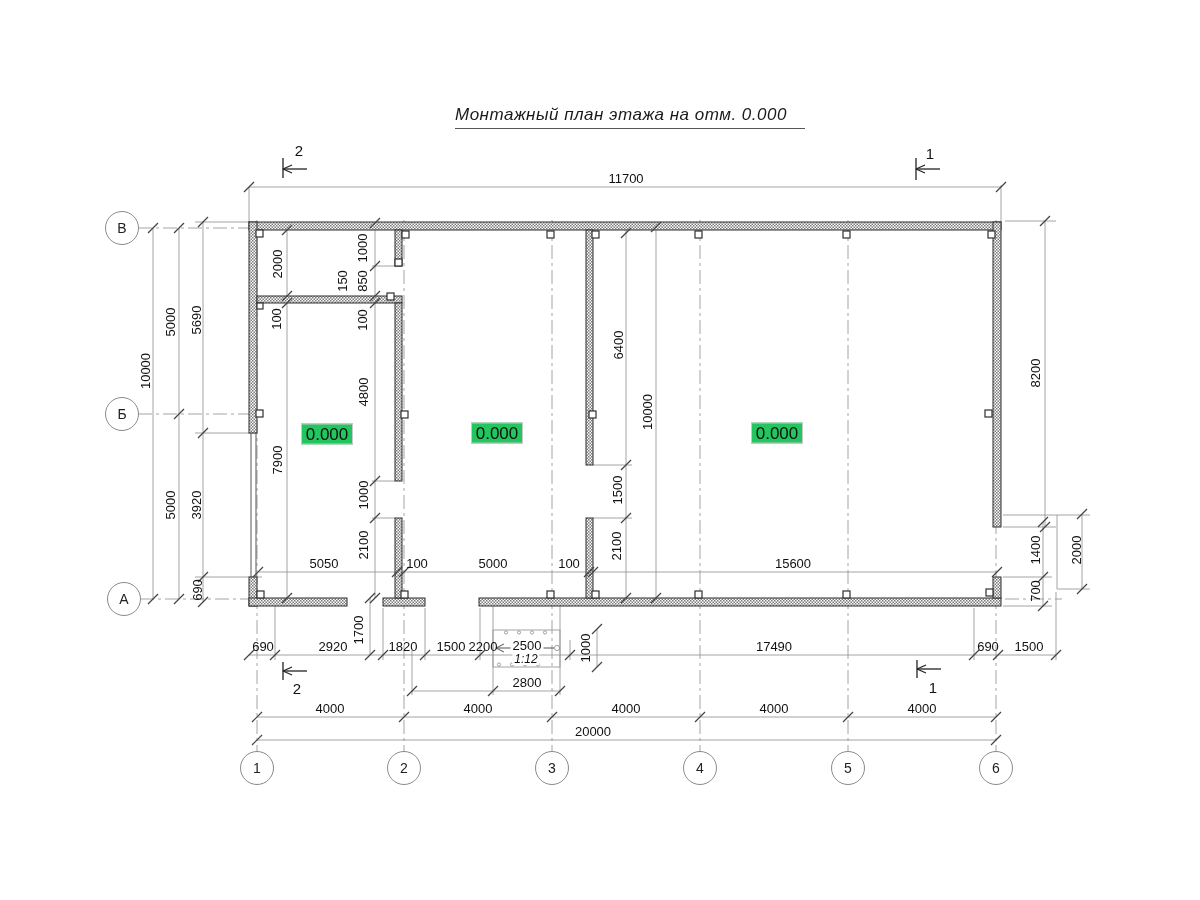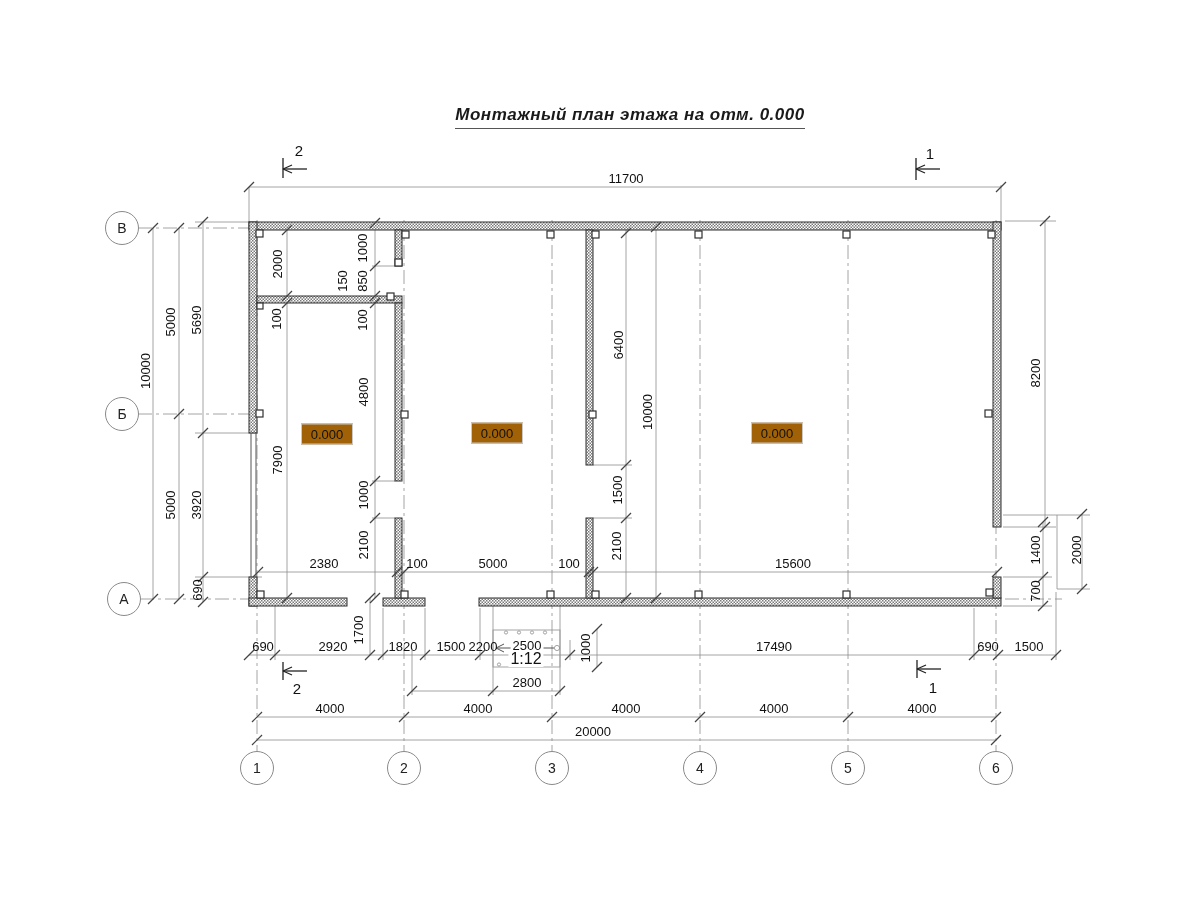--- a/index.html
+++ b/index.html
@@ -1,28 +1,28 @@
 <!DOCTYPE html>
 <html><head>
 <meta charset="utf-8">
 <style>
   html,body{margin:0;padding:0;background:#fff;}
   #canvas{position:relative;width:1200px;height:900px;background:#fff;overflow:hidden;
           font-family:"Liberation Sans","DejaVu Sans",sans-serif;}
   #plan-svg{position:absolute;left:0;top:0;}
-  .title{position:absolute;left:455px;top:105px;width:350px;text-align:center;
-         font-size:17px;font-style:italic;font-weight:bold;color:#1a1a1a;
+  .title{position:absolute;left:455px;top:105px;width:350px;text-align:left;
+         font-size:17px;font-style:italic;font-weight:normal;color:#1a1a1a;
          border-bottom:1.5px solid #555;padding-bottom:3px;letter-spacing:0.5px;}
   .dim{position:absolute;font-size:13px;color:#111;white-space:nowrap;
        transform:translate(-50%,-50%);line-height:1;}
   .dim.rot{transform:translate(-50%,-50%) rotate(-90deg);}
-  .dim.small{font-size:16px;}
+  .dim.small{font-size:12px;font-style:italic;}
   .dim.bg{background:#fff;padding:0 2px;}
   .room-box{position:absolute;width:50px;height:19px;transform:translate(-50%,-50%);
-            border:1px solid #c9c9c9;background:#a16207;color:#111;font-size:13px;
+            border:1px solid #c9c9c9;background:#22c55e;color:#111;font-size:17px;
             display:flex;align-items:center;justify-content:center;line-height:1;}
   .axis-circle{position:absolute;width:32px;height:32px;border:1px solid #8a8a8a;
                border-radius:50%;background:#fff;color:#222;font-size:14px;
                transform:translate(-50%,-50%);display:flex;align-items:center;
                justify-content:center;line-height:1;}
   .section-label{position:absolute;font-size:15px;color:#111;transform:translate(-50%,-50%);line-height:1;}
 </style>
 </head>
 <body>
 
@@ -249,21 +249,21 @@
         <line x1="592" y1="634" x2="602" y2="624"></line>
         <line x1="592" y1="672" x2="602" y2="662"></line>
         <line x1="365" y1="603" x2="375" y2="593"></line>
         <line x1="365" y1="660" x2="375" y2="650"></line>
       </g>
   </svg>
 
   <div class="title">Монтажный план этажа на отм. 0.000</div>
   <div id="labels">
       <div class="dim" style="left: 626px; top: 178px;">11700</div>
-      <div class="dim" style="left: 324px; top: 563px;">2380</div>
+      <div class="dim" style="left: 324px; top: 563px;">5050</div>
       <div class="dim" style="left: 417px; top: 563px;">100</div>
       <div class="dim" style="left: 493px; top: 563px;">5000</div>
       <div class="dim" style="left: 569px; top: 563px;">100</div>
       <div class="dim" style="left: 793px; top: 563px;">15600</div>
       <div class="dim" style="left: 263px; top: 646px;">690</div>
       <div class="dim" style="left: 333px; top: 646px;">2920</div>
       <div class="dim" style="left: 403px; top: 646px;">1820</div>
       <div class="dim" style="left: 451px; top: 646px;">1500</div>
       <div class="dim bg" style="left: 527px; top: 645px;">2500</div>
       <div class="dim small bg" style="left: 526px; top: 659px;">1:12</div>

